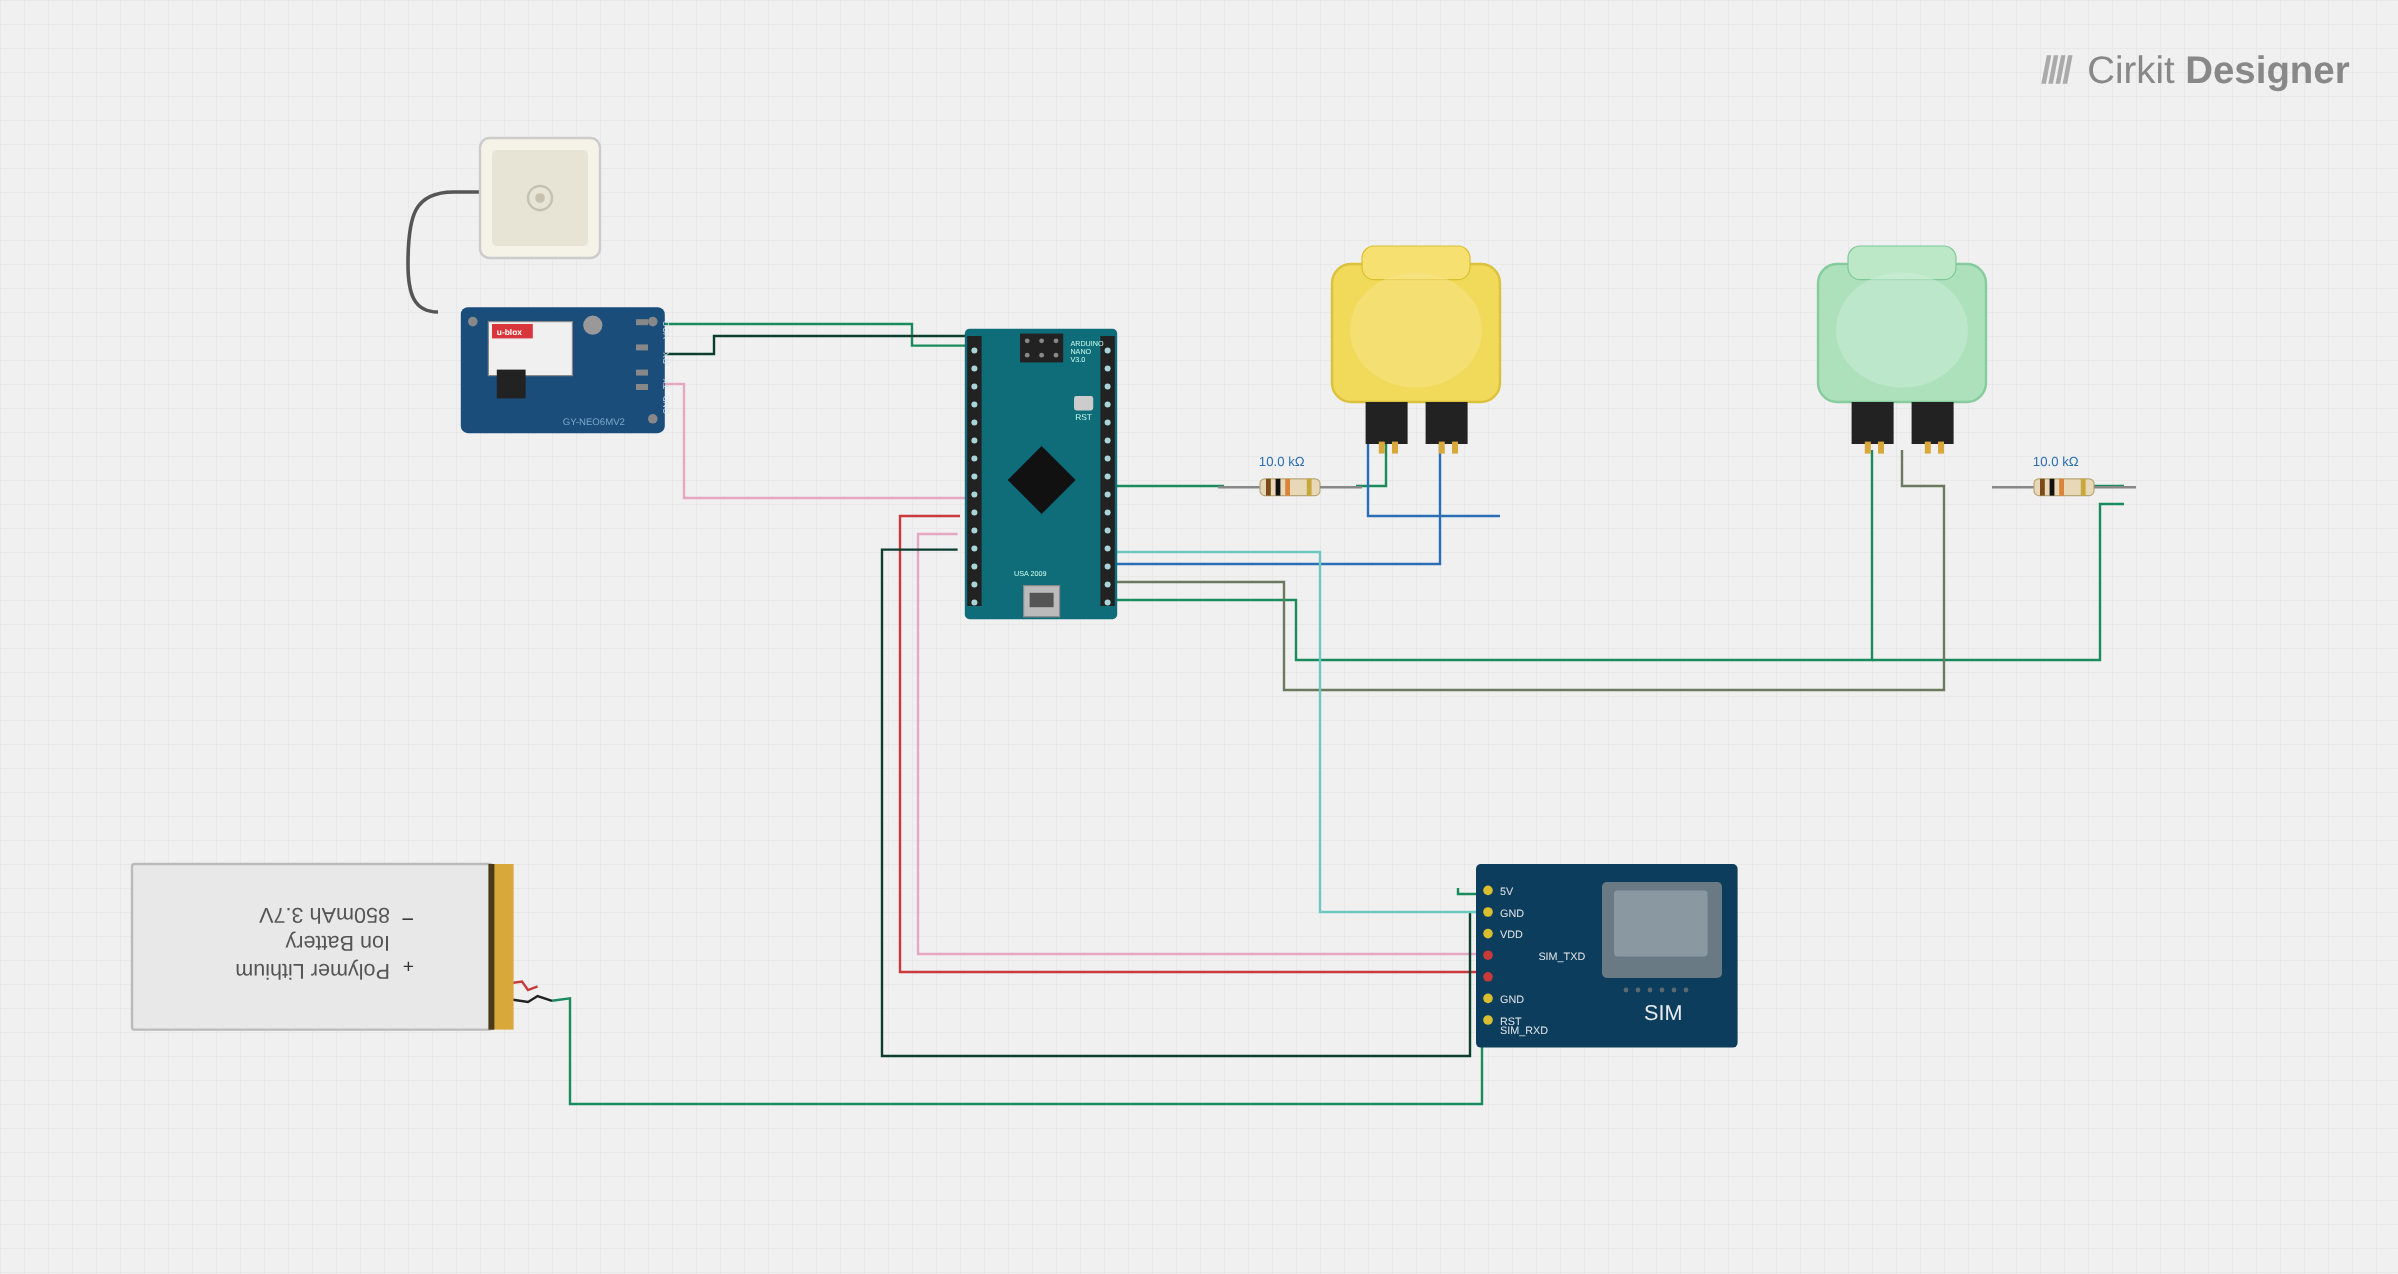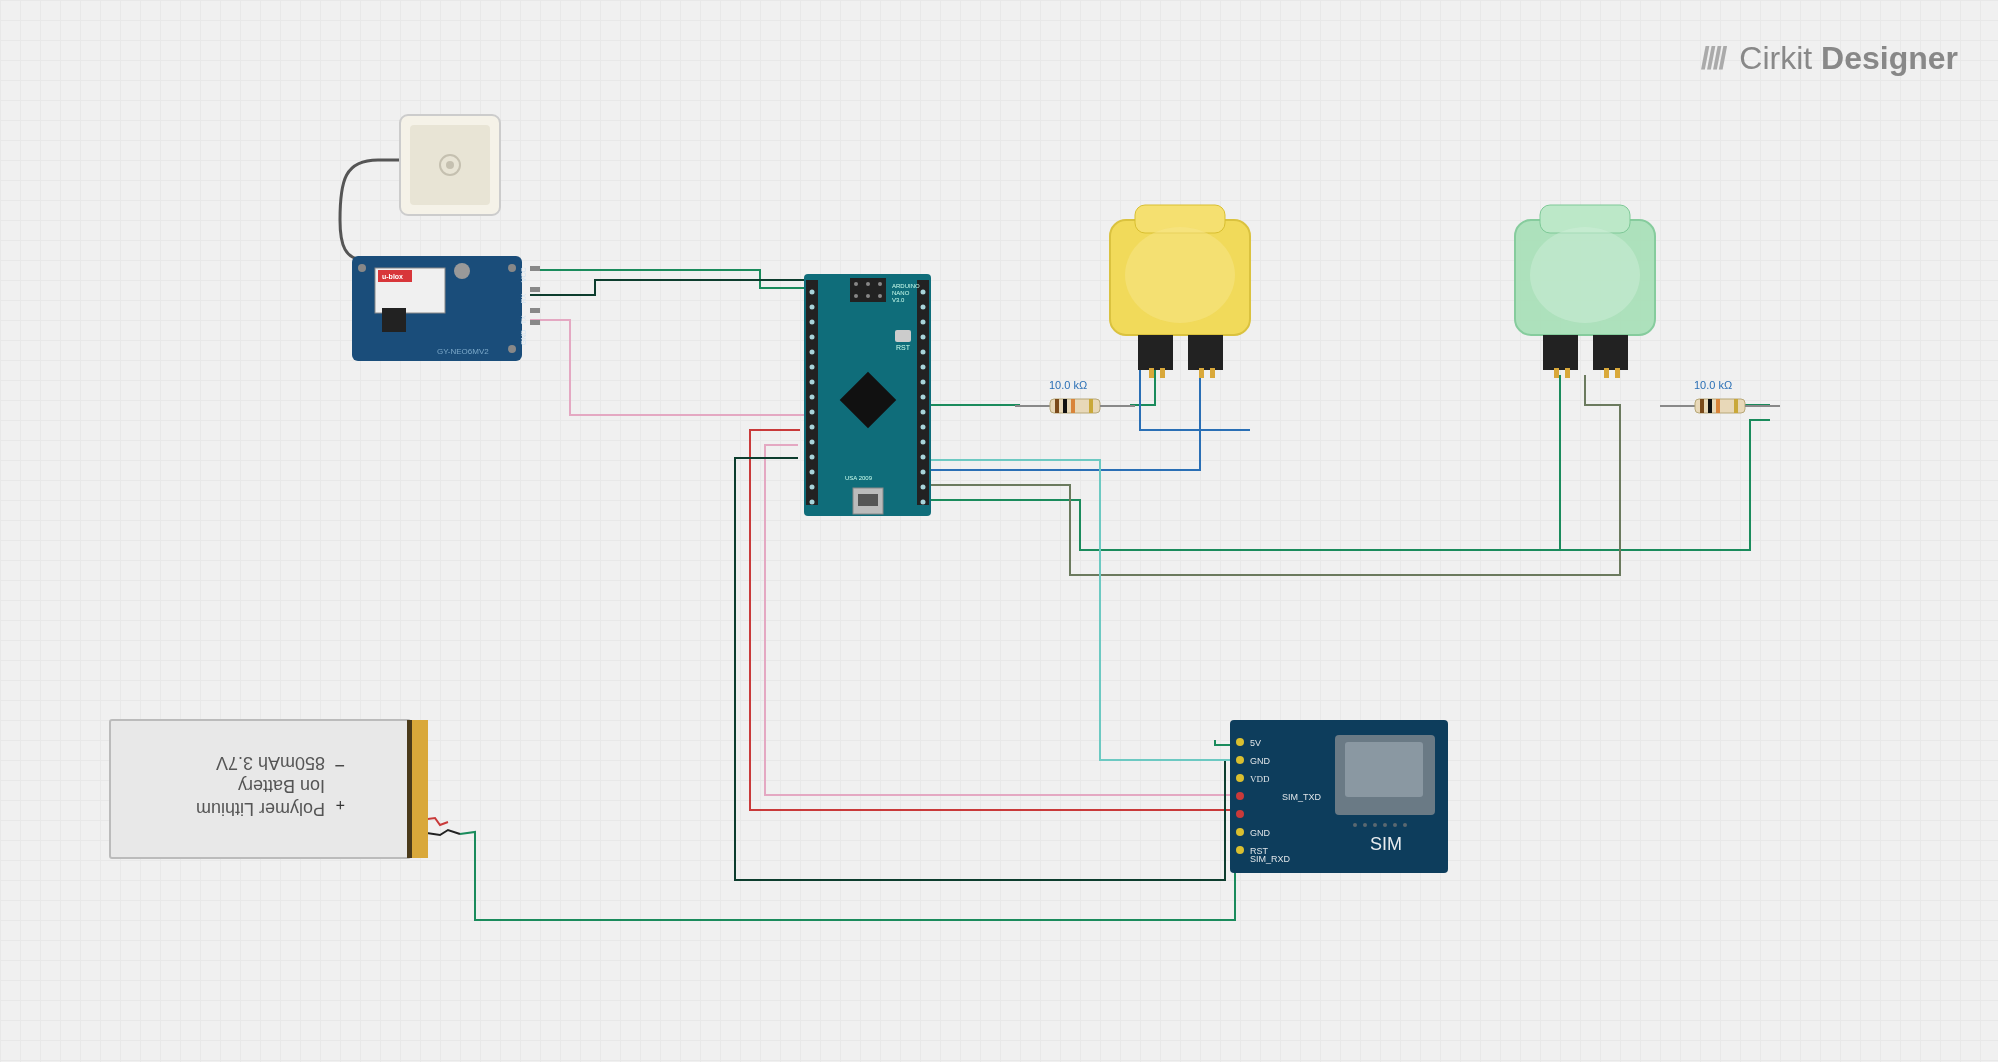--- a/index.html
+++ b/index.html
@@ -95,21 +95,21 @@
 
 <div class="component" style="left:395px; top:110px;">
   <svg width="110" height="110">
     <rect x="5" y="5" width="100" height="100" rx="8" fill="#f5f2e8" stroke="#ccc" stroke-width="2"></rect>
     <rect x="15" y="15" width="80" height="80" rx="4" fill="#e8e4d5"></rect>
     <circle cx="55" cy="55" r="10" fill="none" stroke="#c5c0b0" stroke-width="2"></circle>
     <circle cx="55" cy="55" r="4" fill="#c5c0b0"></circle>
   </svg>
 </div>
 
-<div class="component" style="left:352px; top:256px;">
+<div class="component" style="left:384px; top:256px;">
   <svg width="170" height="105">
     <rect x="0" y="0" width="170" height="105" rx="6" fill="#1a4d7a"></rect>
     <rect x="23" y="12" width="70" height="45" fill="#f0f0f0" stroke="#888"></rect>
     <rect x="26" y="14" width="34" height="12" fill="#d8363a"></rect>
     <text x="30" y="23" font-size="7" fill="#fff" font-weight="bold">u-blox</text>
     <rect x="30" y="52" width="24" height="24" fill="#222"></rect>
     <circle cx="110" cy="15" r="8" fill="#999"></circle>
     <circle cx="10" cy="12" r="4" fill="#888"></circle>
     <circle cx="160" cy="12" r="4" fill="#888"></circle>
     <circle cx="160" cy="93" r="4" fill="#888"></circle>
@@ -274,21 +274,21 @@
       <circle cx="10" cy="40" r="4" fill="#d9bf30"></circle>
       <circle cx="10" cy="58" r="4" fill="#d9bf30"></circle>
       <circle cx="10" cy="76" r="4" fill="#c93a3a"></circle>
       <circle cx="10" cy="94" r="4" fill="#c93a3a"></circle>
       <circle cx="10" cy="112" r="4" fill="#d9bf30"></circle>
       <circle cx="10" cy="130" r="4" fill="#d9bf30"></circle>
     </g>
   </svg>
   <div class="label-text" style="left:20px;top:18px;color:#e0e5e8;font-size:9px;">5V</div>
   <div class="label-text" style="left:20px;top:36px;color:#e0e5e8;font-size:9px;">GND</div>
-  <div class="label-text" style="left:20px;top:54px;color:#e0e5e8;font-size:9px;font-family:Liberation Serif, serif;">VDD</div>
+  <div class="label-text" style="left:20px;top:54px;color:#e0e5e8;font-size:9px;">VDD</div>
   <div class="label-text" style="left:20px;top:72px;color:#e0e5e8;font-size:9px;margin-left:32px;">SIM_TXD</div>
   <div class="label-text" style="left:20px;top:90px;color:#e0e5e8;font-size:9px;margin-top:44px;">SIM_RXD</div>
   <div class="label-text" style="left:20px;top:108px;color:#e0e5e8;font-size:9px;">GND</div>
   <div class="label-text" style="left:20px;top:126px;color:#e0e5e8;font-size:9px;">RST</div>
 </div>
 
 <div class="component" style="left:110px; top:720px;">
   <svg width="320" height="140">
     <rect x="0" y="0" width="300" height="138" rx="2" fill="#e8e8e8" stroke="#bbb" stroke-width="2"></rect>
     <rect x="300" y="0" width="18" height="138" fill="#d9a83a"></rect>

